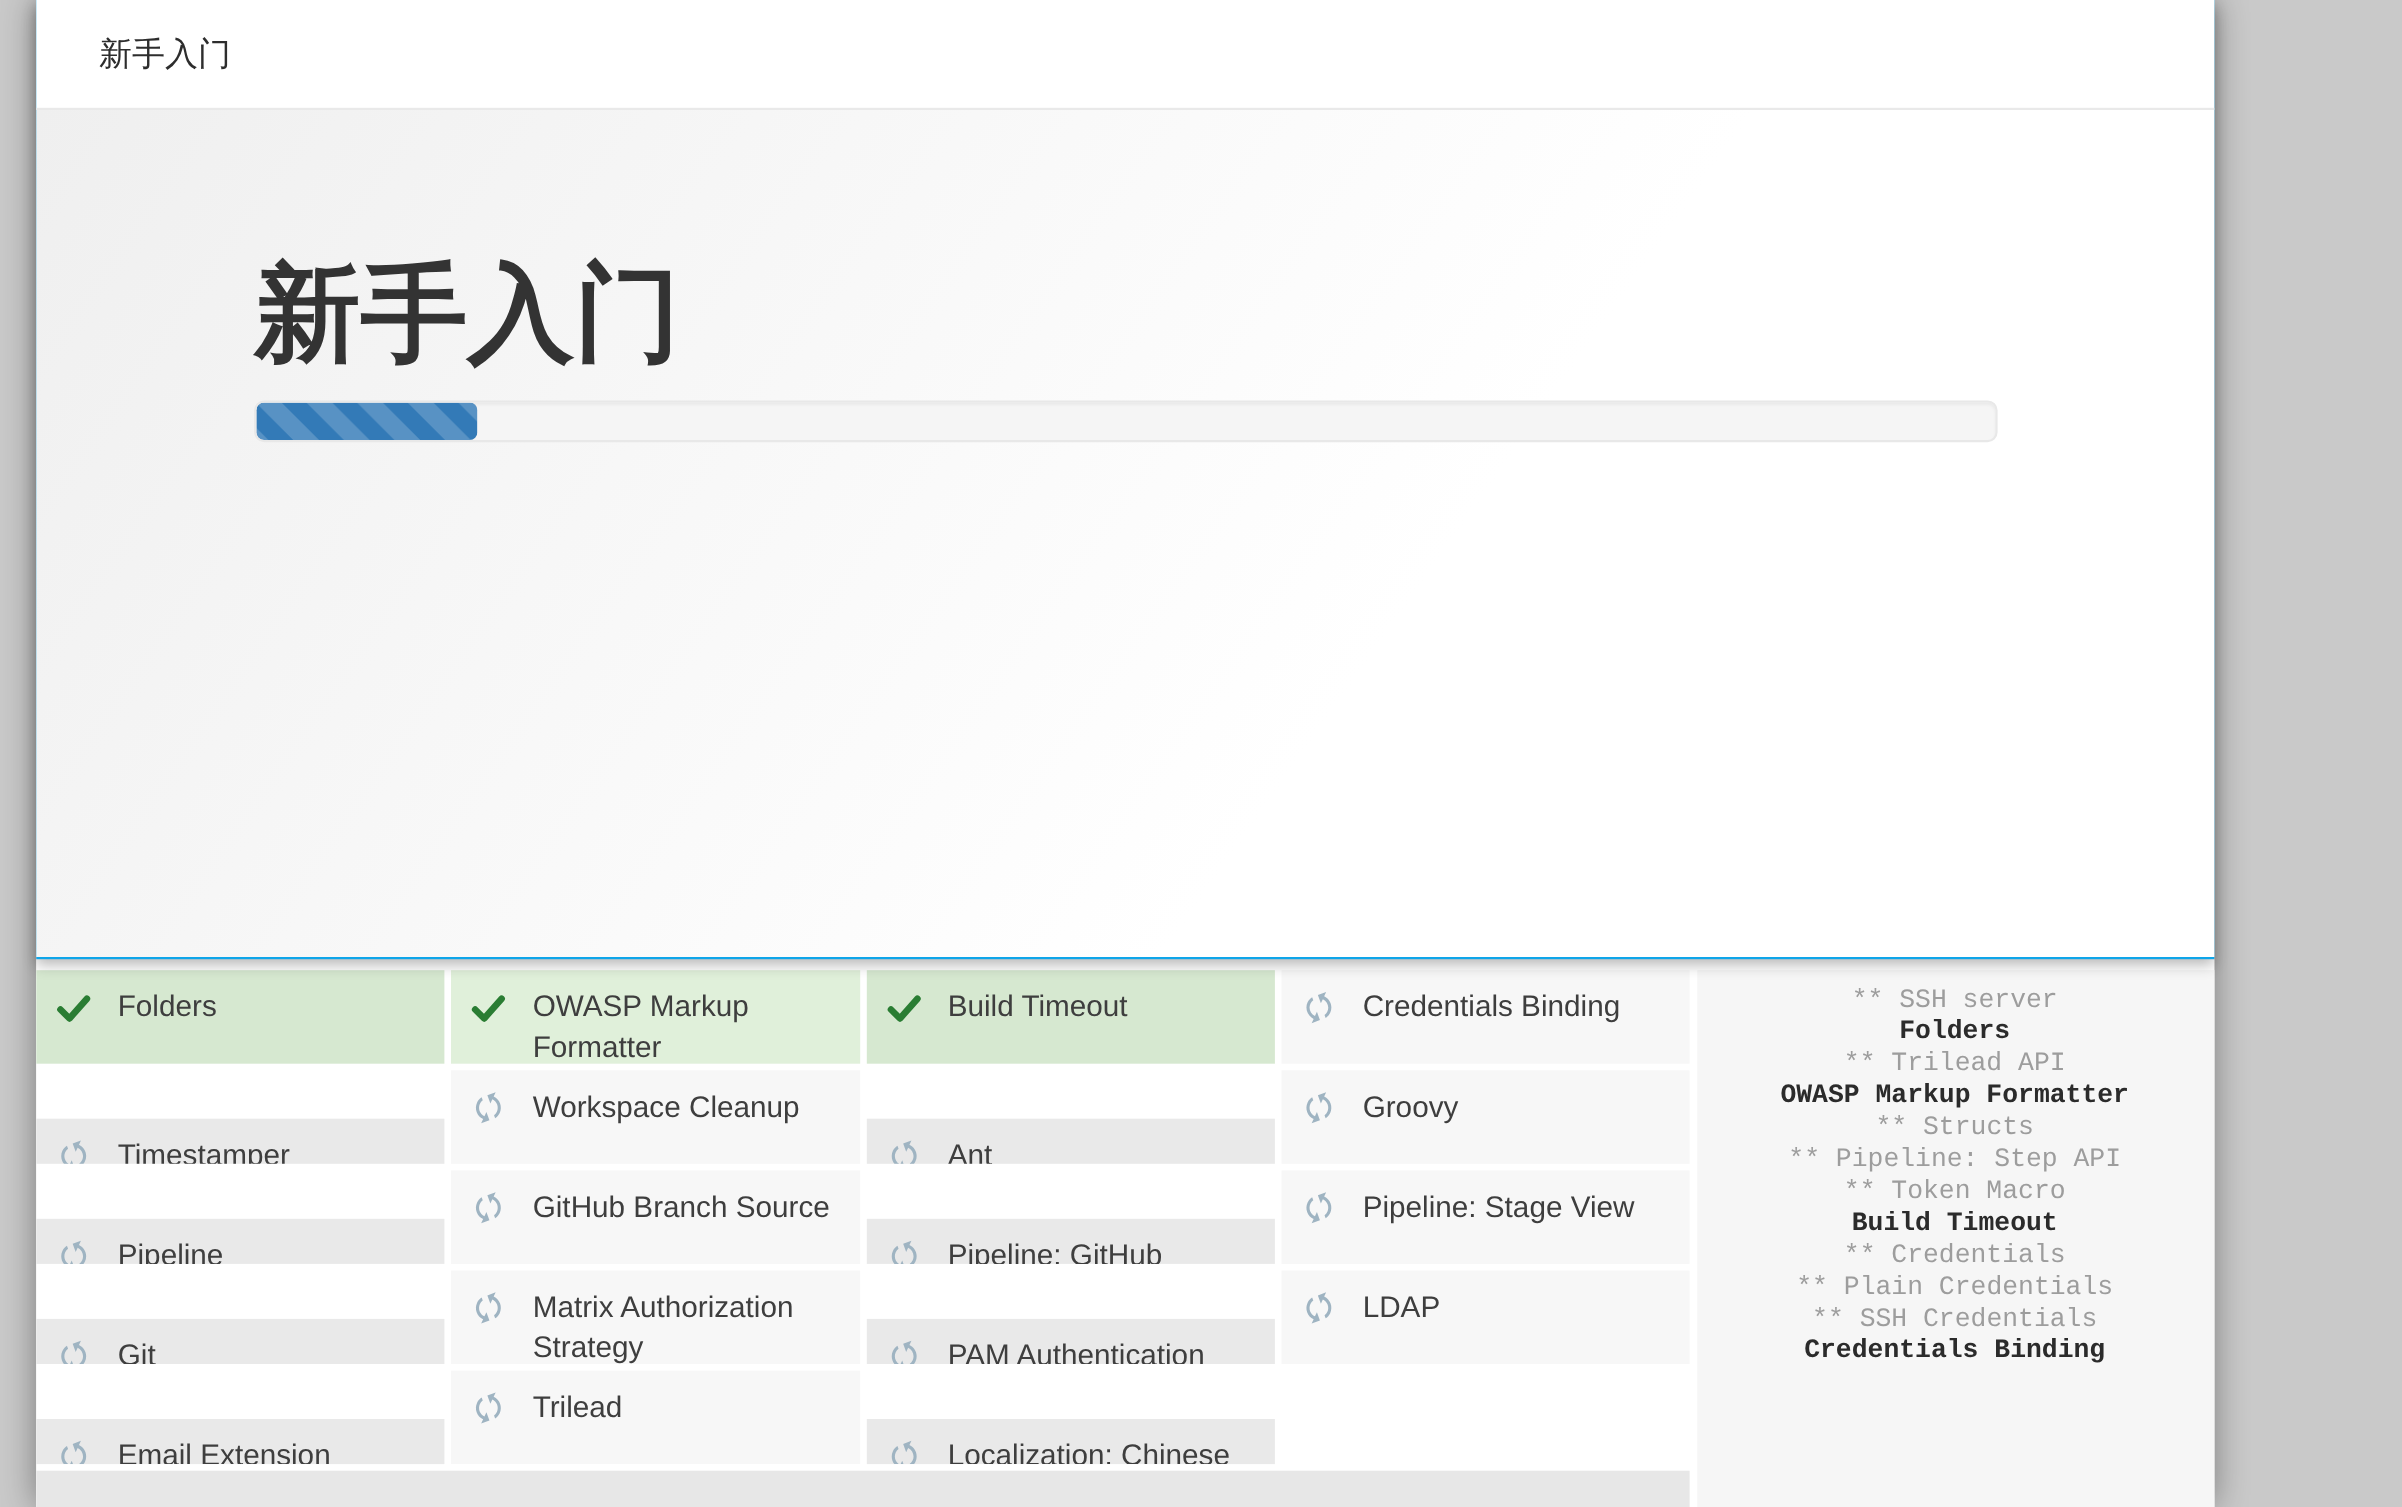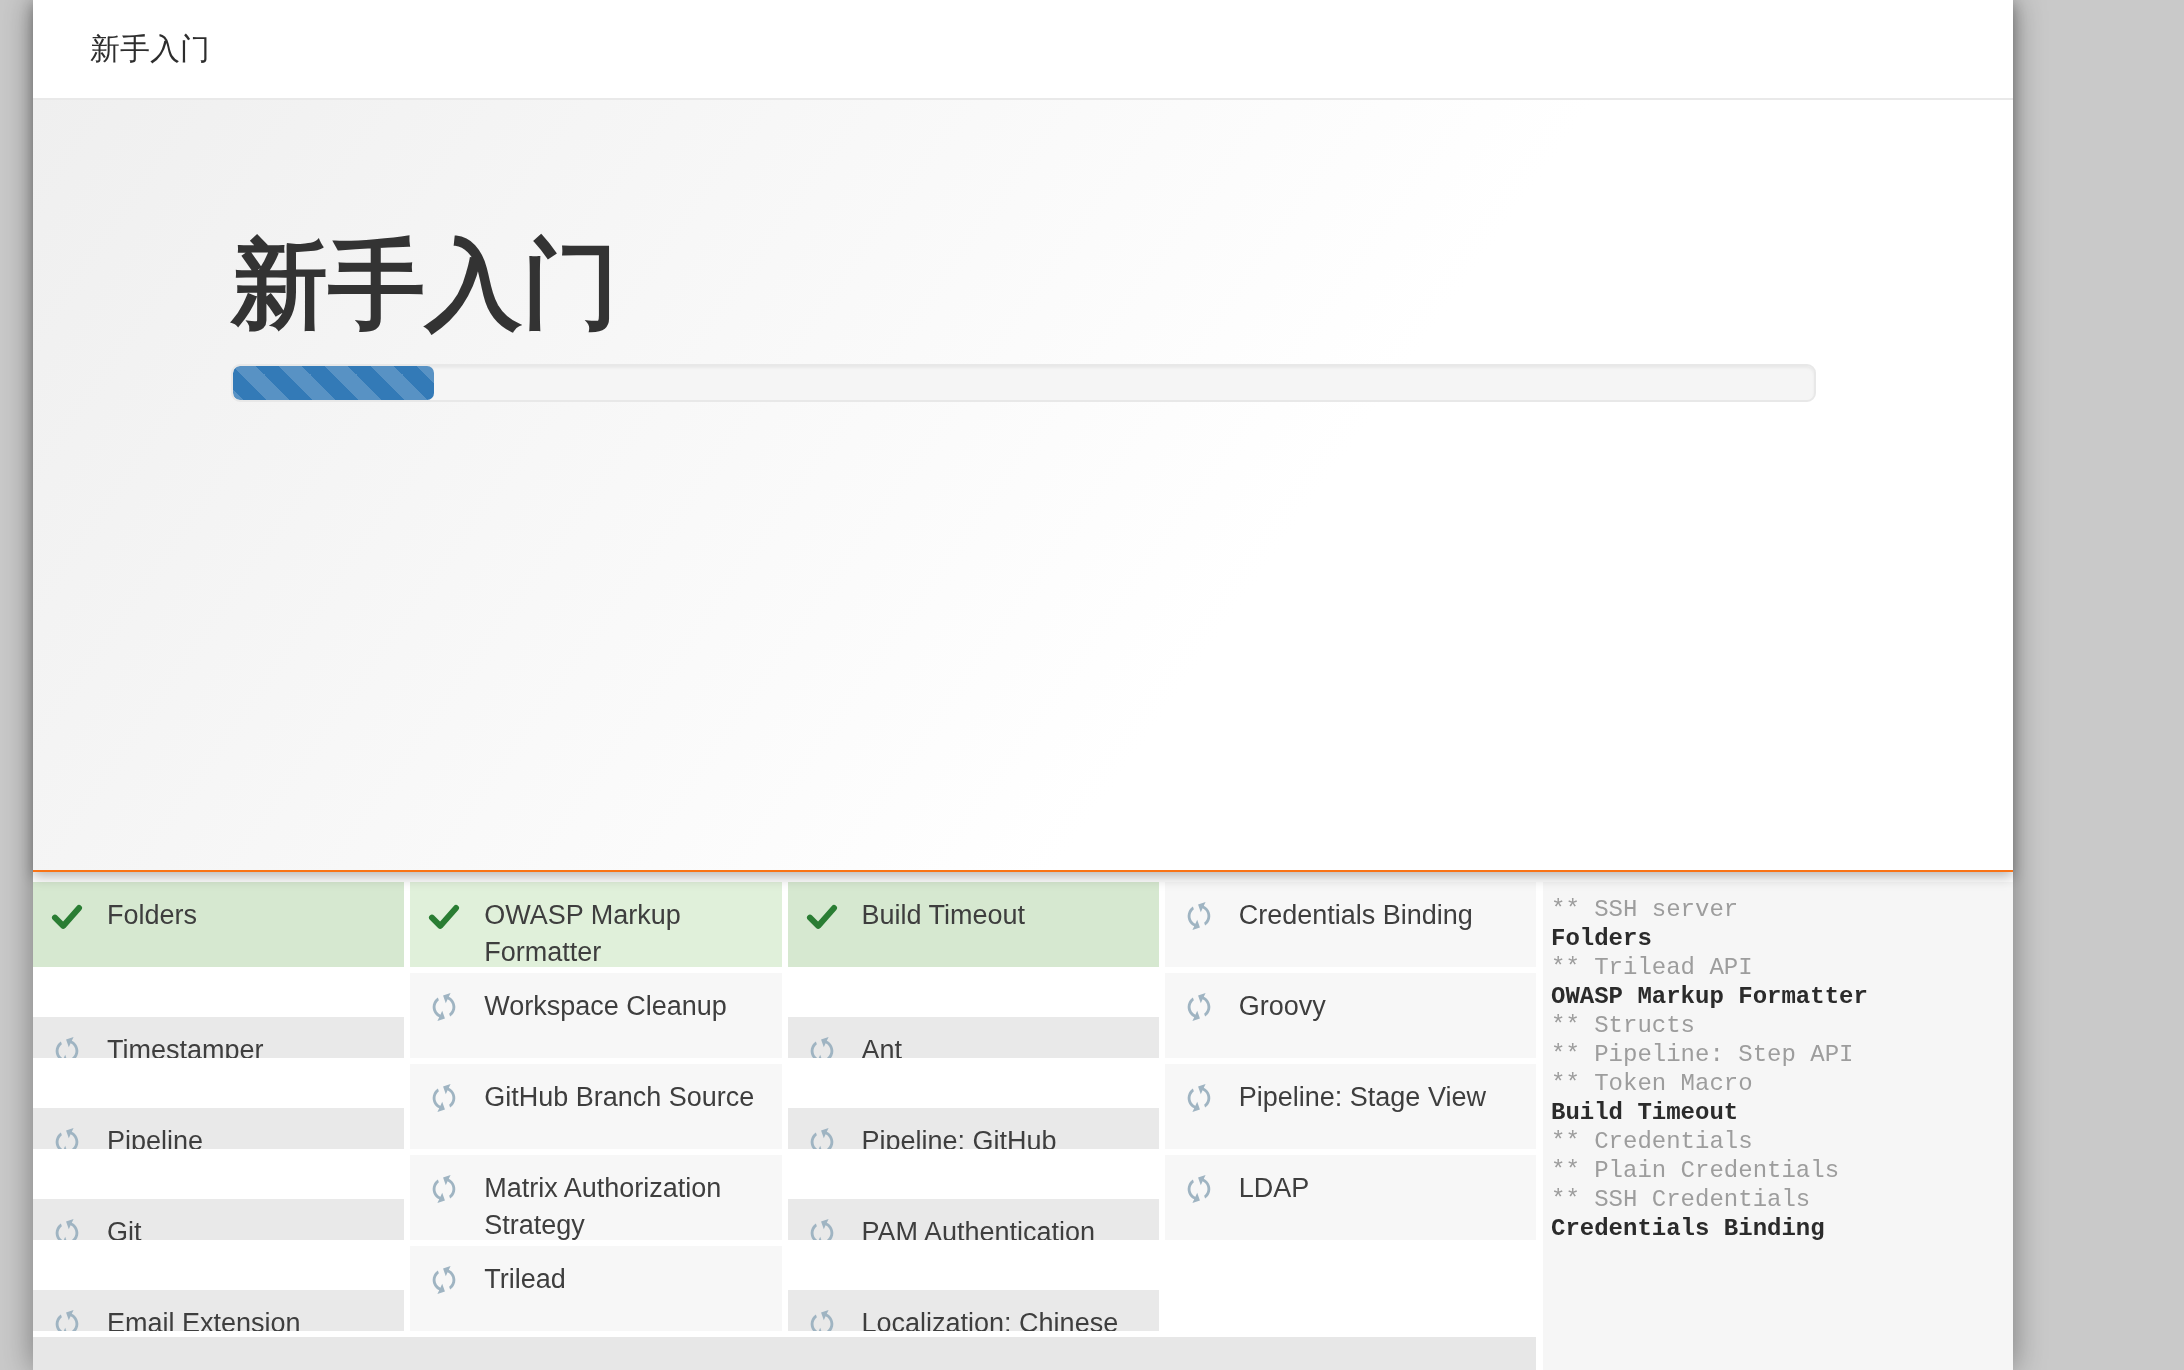--- a/index.html
+++ b/index.html
@@ -11,21 +11,21 @@
   }
   
   .card {
     position:absolute; left:33px; top:0; width:1980px; height:1370px;
     box-shadow:0 0 30px rgba(0,0,0,0.40);
     display:flex; flex-direction:column;
     background:#fff;
   }
   
   .modal {
-    height:872px; background:#f97316; position:relative; z-index:2;
+    height:872px; background:#0ea5e9; position:relative; z-index:2;
     box-shadow:0 5px 12px rgba(0,0,0,0.28);
     flex:none;
   }
   .modal-header {
     height:100px; background:#fff; border-bottom:2px solid #e9e9e9;
     display:flex; align-items:center; padding-left:57px;
   }
   .modal-header .title { font-size:30px; color:#2d2d2d; }
   .modal-body {
     height:770px;
@@ -73,21 +73,21 @@
   .cell.done:nth-child(4n+1), .cell.done:nth-child(4n+3) { background:#d6e8d0; }
   .cell.done:nth-child(4n+2), .cell.done:nth-child(4n)   { background:#e0f0da; }
   .grid-footer { flex:1; margin-top:6px; background:#e7e7e7; }
   
   .log-panel {
     width:470px; flex:none; margin-left:7px;
     background:#f6f6f6;
     padding:13px 10px 0 8px;
     font-family:"Liberation Mono", monospace;
     font-size:24px; line-height:29px;
-    overflow:hidden; white-space:pre;
+    overflow:hidden; white-space:pre;text-align:center;
   }
   .log-line.dep { color:#9d9d9d; }
   .log-line.installed { color:#2b2b2b; font-weight:bold; }
   .hidden-defs { position:absolute; width:0; height:0; overflow:hidden; }
 </style>
 </head>
 <body>
 
 <svg class="hidden-defs" xmlns="http://www.w3.org/2000/svg">
   <symbol id="icon-check" viewBox="0 0 24 24">

